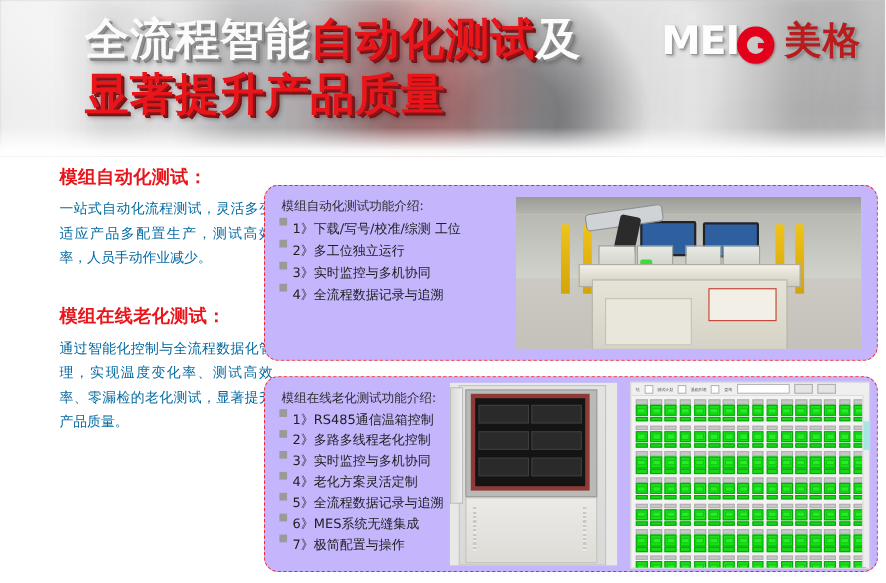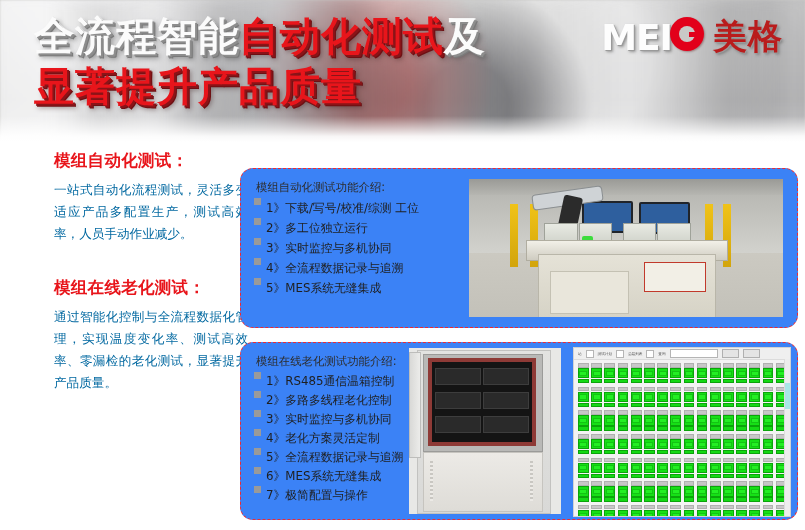--- a/index.html
+++ b/index.html
@@ -30,37 +30,38 @@
     background:
       linear-gradient(90deg, rgba(255,255,255,.18) 0 6%, rgba(0,0,0,.10) 12%, rgba(255,255,255,.16) 19%,
       rgba(0,0,0,.08) 27%, rgba(255,255,255,.12) 35%, rgba(0,0,0,.12) 44%, rgba(255,255,255,.20) 55%,
       rgba(0,0,0,.06) 66%, rgba(255,255,255,.22) 78%, rgba(0,0,0,.10) 90%, rgba(255,255,255,.18) 100%);
     filter:blur(6px);opacity:.85;}
   .banner-fade{position:absolute;left:0;bottom:0;width:805px;height:26px;
     background:linear-gradient(180deg, rgba(255,255,255,0) 0%, rgba(255,255,255,.92) 78%, #fff 100%);}
 
   .title-wrap{position:absolute;left:34px;top:8px;width:560px;}
   .title-line{
-    font-family:Liberation Sans, sans-serif;
+    font-family:Liberation Serif, serif;
     font-weight:bold;font-size:40px;line-height:56px;letter-spacing:1px;
     white-space:nowrap;
+    margin-left:43px;
   }
   .t-white{color:#fbfbfb;
     text-shadow:
       2px 2px 0 #8d8d8d, 3px 3px 0 #7a7a7a, 1px 0 0 #e2e2e2,
       4px 4px 5px rgba(60,60,60,.55);}
   .t-red{color:#e8151b;
     text-shadow:
       2px 2px 0 #8a1418, 3px 3px 0 #6d1013,
       4px 4px 5px rgba(60,30,30,.5);}
   .title-line.two{margin-top:-6px;}
 
   
   .logo{position:absolute;right:22px;top:14px;display:flex;align-items:center;gap:9px;}
-  .logo-meig{position:relative;display:flex;align-items:flex-start;}
+  .logo-meig{position:relative;display:flex;align-items:flex-end;}
   .logo-letters{
     font-family:"DejaVu Sans","Liberation Sans",sans-serif;
     font-weight:bold;font-size:36px;letter-spacing:-1px;color:#fdfdfd;
     text-shadow:1px 1px 0 #9a9a9a, 2px 2px 3px rgba(70,70,70,.5);}
   .logo-g{position:relative;width:34px;height:34px;margin-left:-2px;}
   .logo-g .ring{
     position:absolute;inset:0;border-radius:50%;
     background:#e2001a;
     box-shadow:1px 1px 2px rgba(80,0,0,.35);}
   .logo-g .hole{position:absolute;left:9px;top:9px;width:16px;height:16px;border-radius:50%;background:#c9c9c7;}
@@ -77,21 +78,21 @@
     color:#e8151b;font-weight:bold;font-size:16.5px;line-height:22px;
     font-family:"DejaVu Sans","Liberation Sans",sans-serif;
     margin:0 0 7px 0;letter-spacing:.3px;}
   .sec-body{
     color:#0369a1;font-size:12.6px;line-height:22px;
     font-family:"DejaVu Sans","Liberation Sans",sans-serif;
     text-align:justify;margin:0;}
   .sec2{margin-top:32px;}
 
   
-  .card{position:absolute;border:1.6px dashed #ee2b32;border-radius:13px;background:#3b82f6;}
+  .card{position:absolute;border:1.6px dashed #ee2b32;border-radius:13px;background:#c4b5fd;}
   .card-top{left:240px;top:168px;width:556px;height:158px;}
   .card-bot{left:240px;top:342px;width:556px;height:176px;}
 
   .list{position:absolute;left:13px;top:9px;}
   .list-head{
     font-size:11.4px;color:#2d2d2d;line-height:19px;margin:0 0 1px 2px;
     font-family:"DejaVu Sans","Liberation Sans",sans-serif;}
   .li{display:flex;gap:5px;line-height:20px;}
   .li .bul{width:7px;height:7px;background:#9a9a9a;flex:0 0 7px;display:inline-block;}
   .li .txt{font-size:11.8px;color:#1f1f1f;white-space:nowrap;
@@ -206,24 +207,20 @@
           <span class="bul"></span>
           <span class="txt">2》多工位独立运行</span>
         </div>
       <div class="li">
           <span class="bul"></span>
           <span class="txt">3》实时监控与多机协同</span>
         </div>
       <div class="li">
           <span class="bul"></span>
           <span class="txt">4》全流程数据记录与追溯</span>
-        </div>
-      <div class="li">
-          <span class="bul"></span>
-          <span class="txt">5》MES系统无缝集成</span>
         </div>
     </div>
 
     <div class="photo-auto">
       <div class="pa-bg"></div>
       <div class="pa-ceiling"></div>
       <div class="pa-room"></div>
       <div class="pa-post p1"></div>
         <div class="pa-post p2"></div>
       <div class="pa-post p3"></div>

